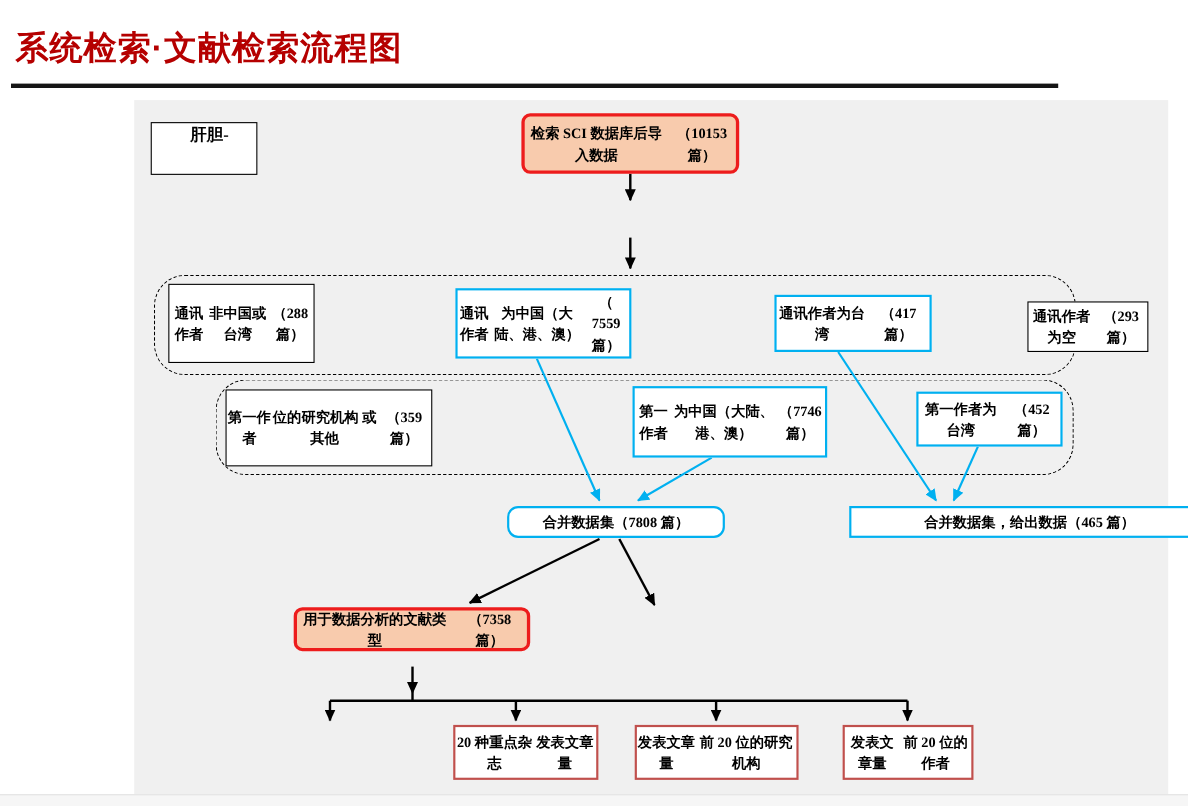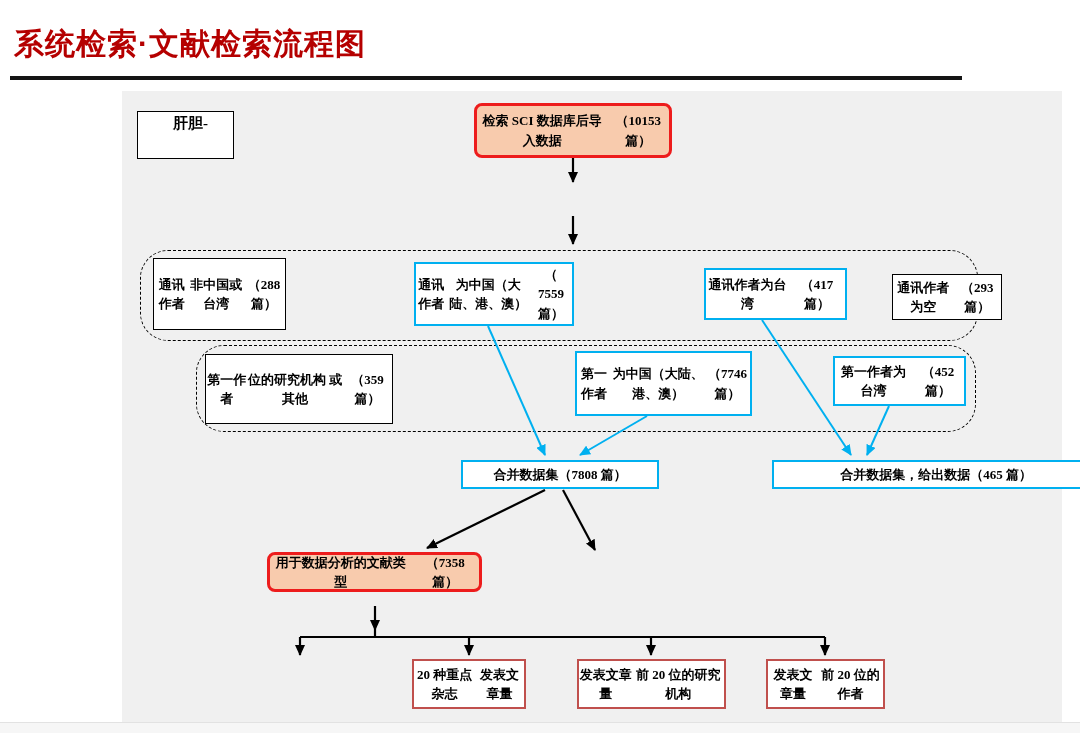--- a/index.html
+++ b/index.html
@@ -107,21 +107,21 @@
     <span>通讯作者</span>
     <span>为中国（大陆、港、澳）</span>
     <span>（ 7559 篇）</span>
   </div>
 
   <div class="box cyan" style="left:704px; top:268px; width:143px; height:52px;">
     <span>通讯作者为台湾</span>
     <span>（417 篇）</span>
   </div>
 
-  <div class="box black" style="left:892px; top:274px; width:110px; height:46px;">
+  <div class="box black" style="left:934px; top:274px; width:110px; height:46px;">
     <span>通讯作者为空</span>
     <span>（293 篇）</span>
   </div>
 
   <div class="box black" style="left:205px; top:354px; width:188px; height:70px;">
     <span>第一作者</span>
     <span>位的研究机构 或其他</span>
     <span>（359 篇）</span>
   </div>
 
@@ -129,36 +129,36 @@
     <span>第一作者</span>
     <span>为中国（大陆、港、澳）</span>
     <span>（7746 篇）</span>
   </div>
 
   <div class="box cyan" style="left:833px; top:356px; width:133px; height:50px;align-items:center;">
     <span>第一作者为台湾</span>
     <span>（452 篇）</span>
   </div>
 
-  <div class="box cyan" style="left:461px; top:460px; width:198px; height:29px;">
+  <div class="box cyan" style="left:461px; top:460px; width:198px; height:29px;border-radius:10px;">
     <span>合并数据集（7808 篇）</span>
   </div>
 
   <div class="box cyan" style="left:772px; top:460px; width:328px; height:29px;justify-content:center;">
     <span>合并数据集，给出数据（465 篇）</span>
   </div>
 
   <div class="box redfill" style="left:267px; top:552px; width:215px; height:40px;text-align:center;">
     <span>用于数据分析的文献类型</span>
     <span>（7358 篇）</span>
   </div>
 
 
 
-  <div class="box brown" style="left:412px; top:659px; width:114px; height:50px;">
+  <div class="box brown" style="left:412px; top:659px; width:132px; height:50px;">
     <span>20 种重点杂志</span>
     <span>发表文章量</span>
   </div>
 
   <div class="box brown" style="left:577px; top:659px; width:149px; height:50px;">
     <span>发表文章量</span>
     <span>前 20 位的研究机构</span>
   </div>
 
   <div class="box brown" style="left:766px; top:659px; width:119px; height:50px;">

